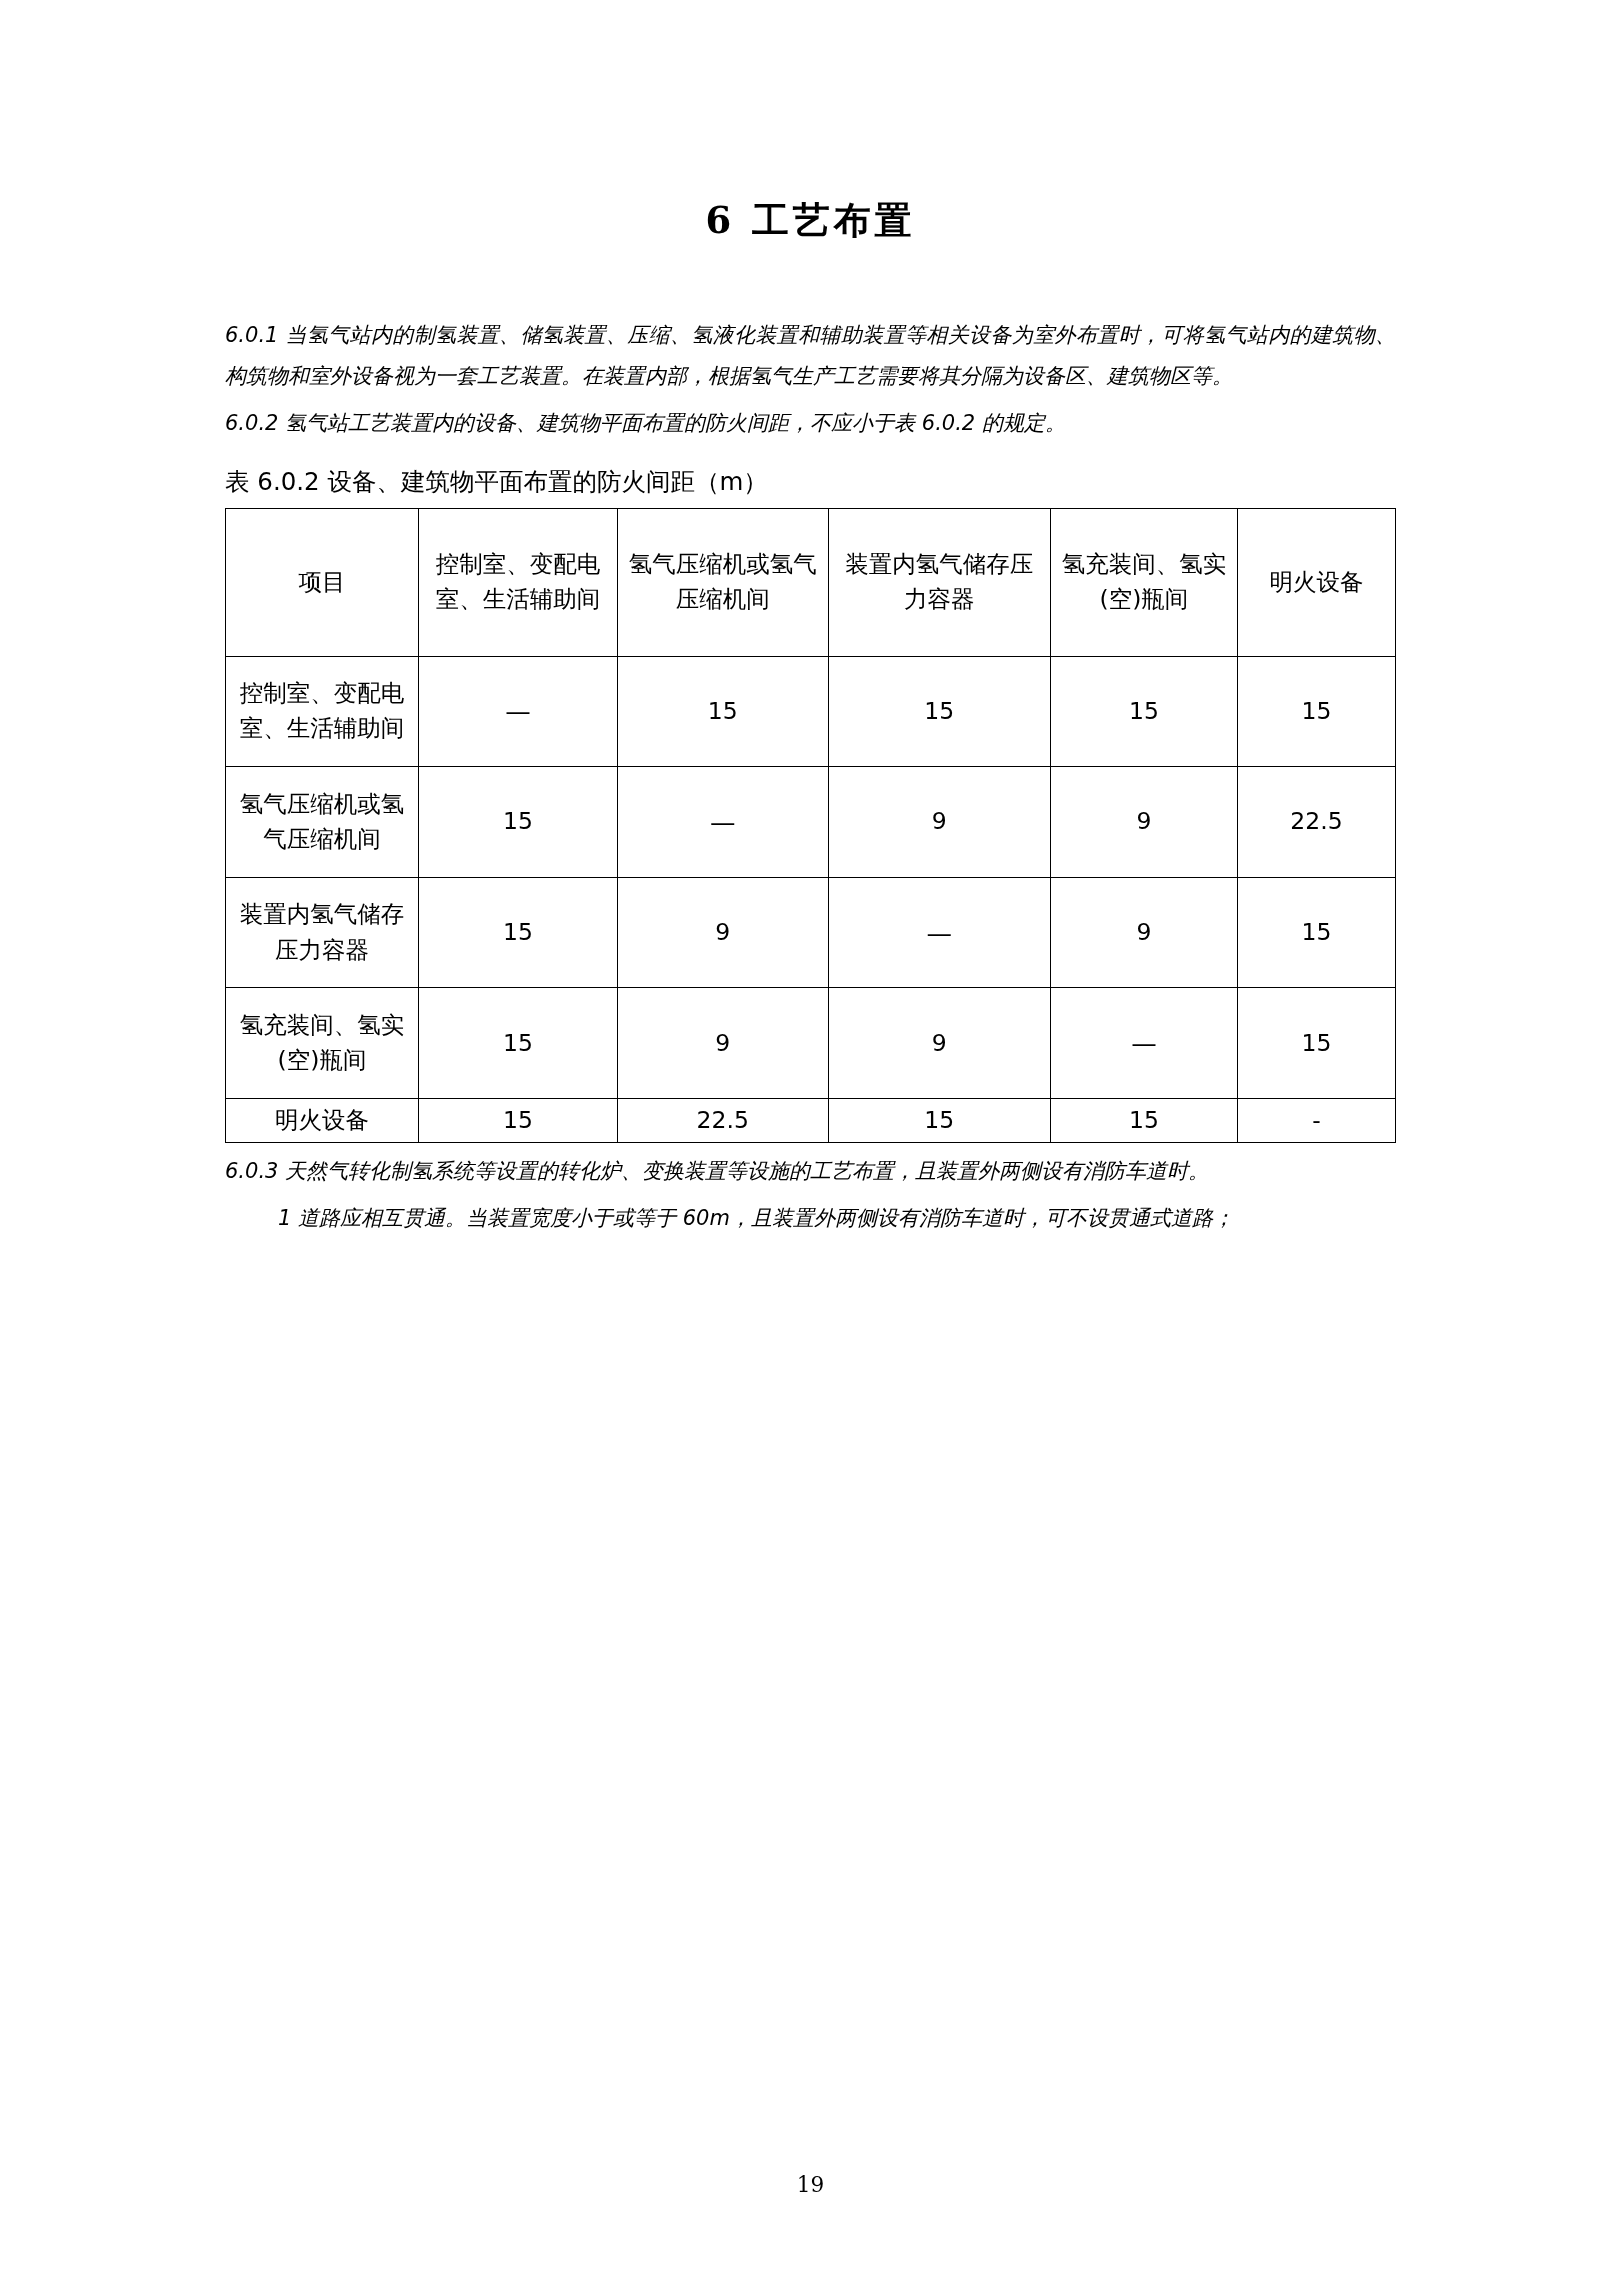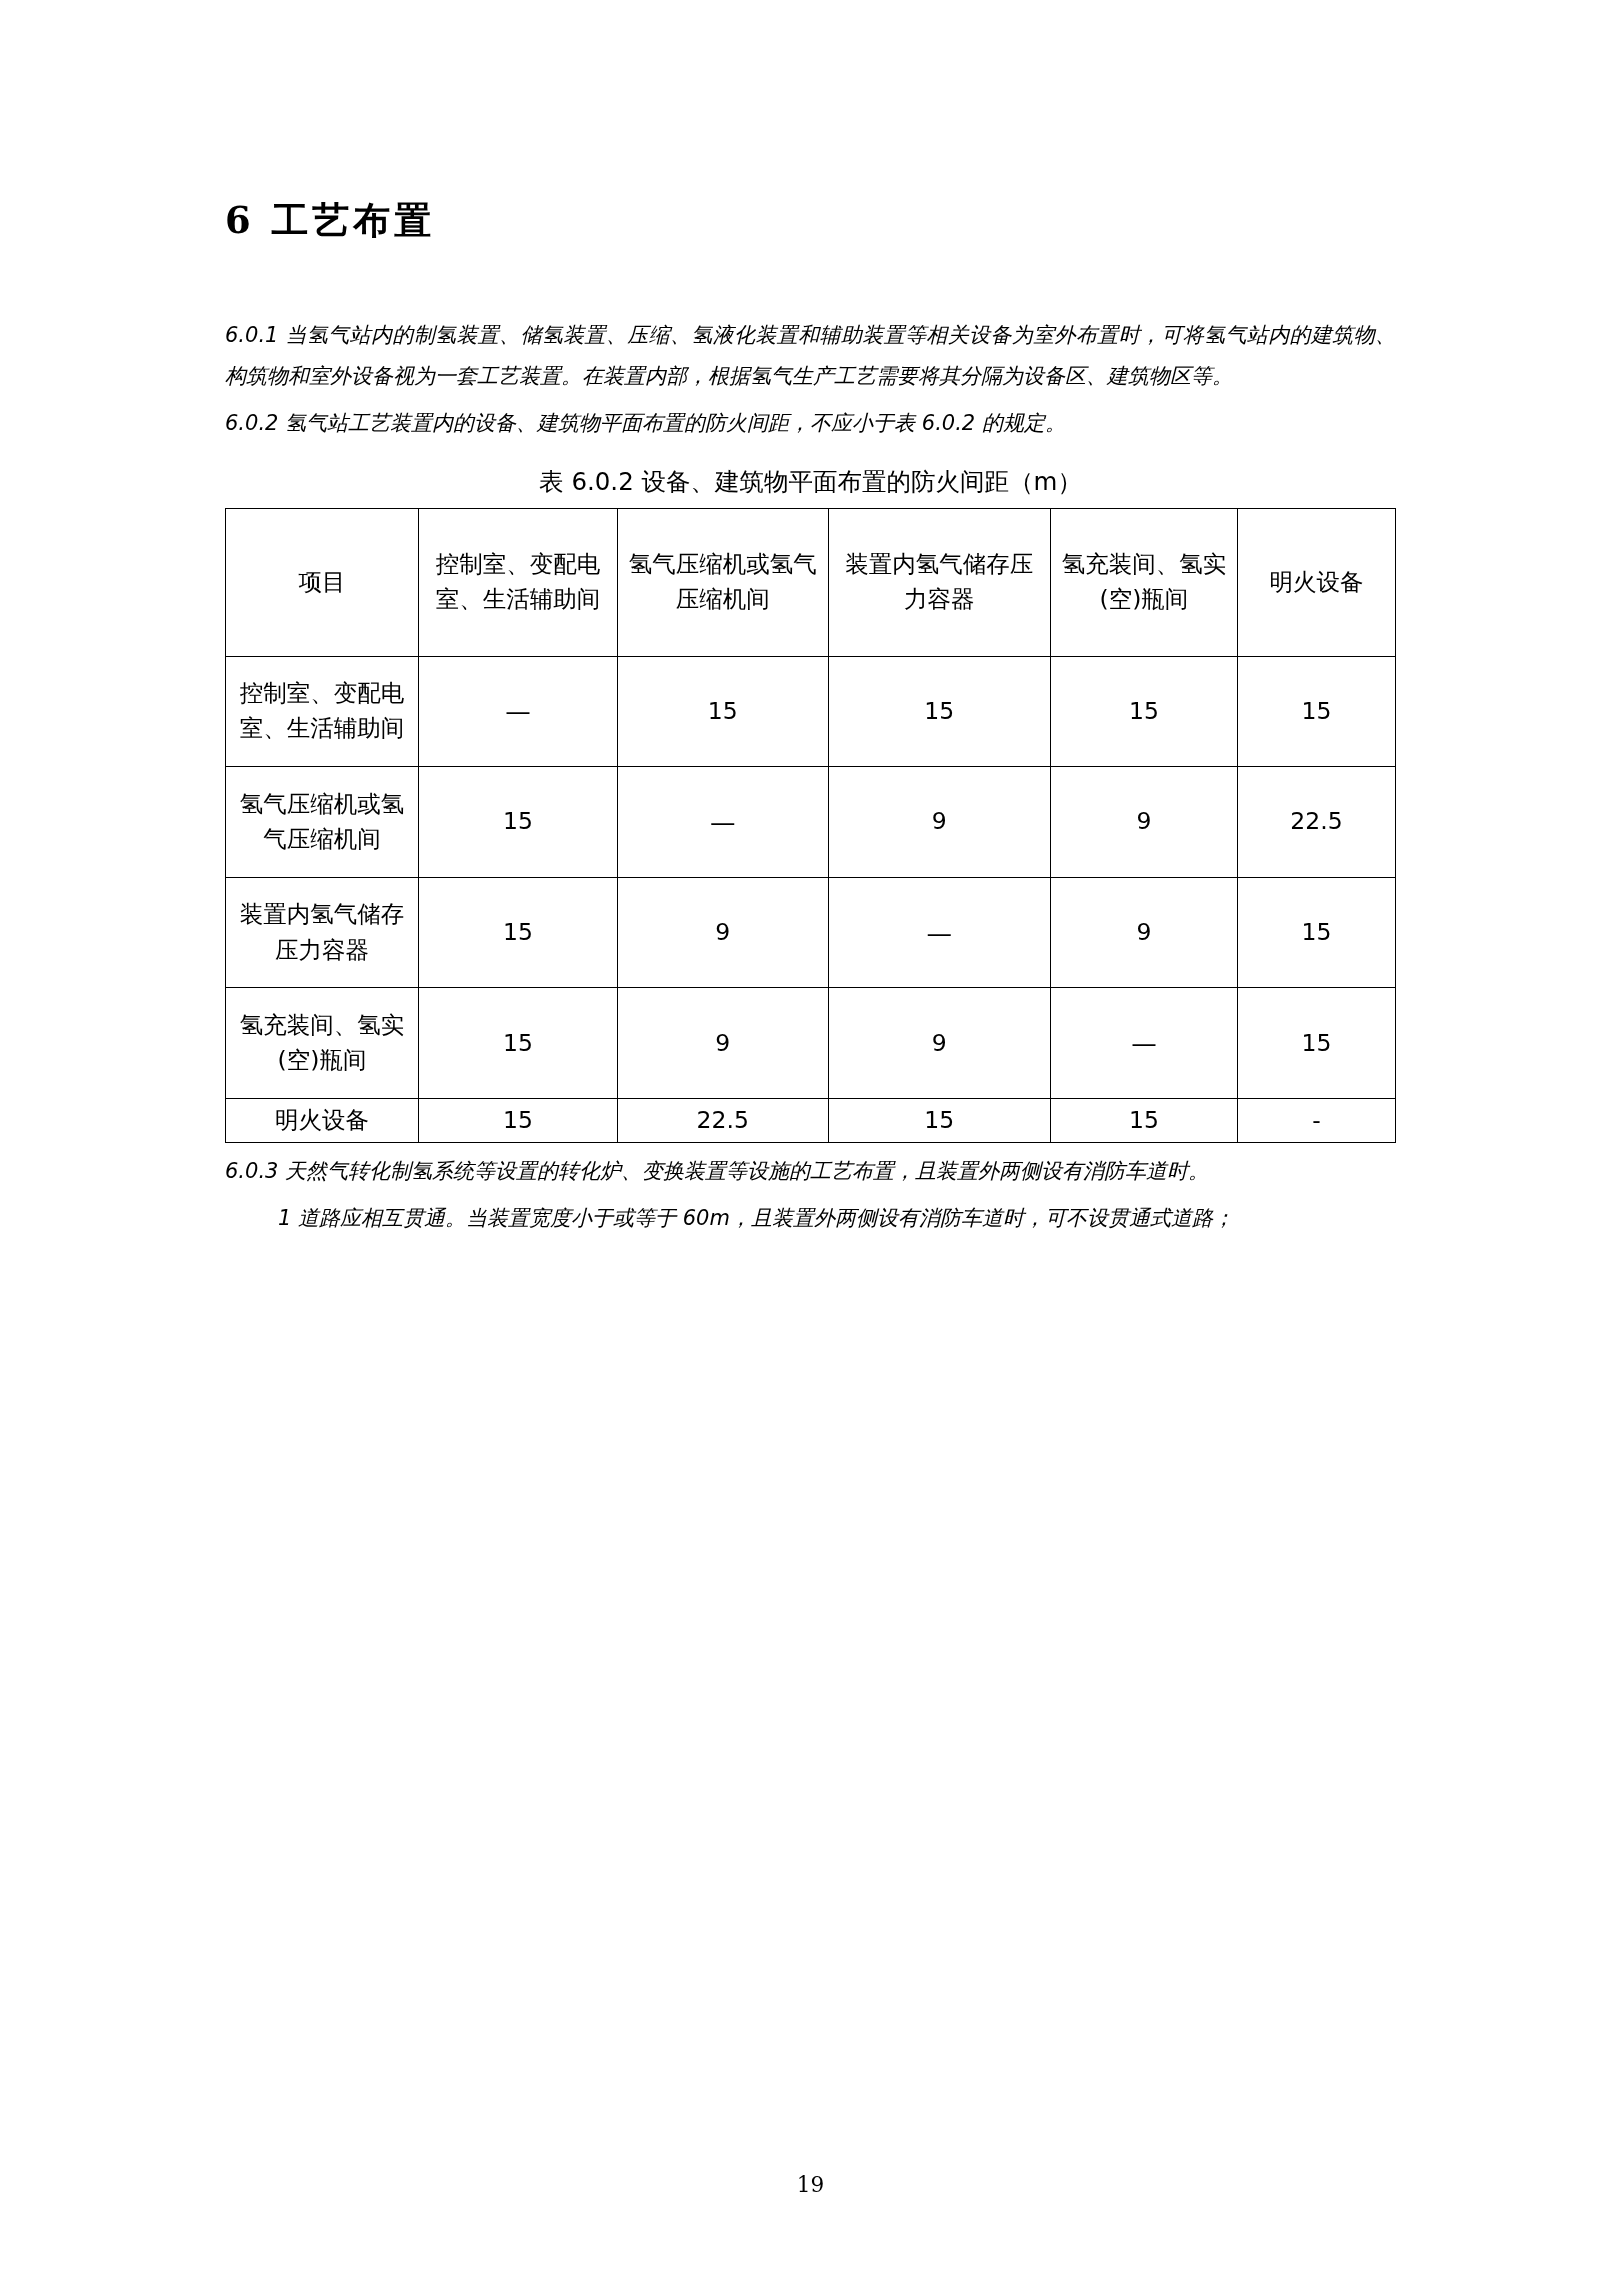--- a/index.html
+++ b/index.html
@@ -18,20 +18,21 @@
     box-sizing: border-box;
     width: 1621px;
     height: 2293px;
     padding: 196px 225px 0 225px;
     position: relative;
   }
   h1.chapter-title {
     font-family: "DejaVu Serif", "Liberation Serif", serif;
     font-size: 37px;
     font-weight: bold;
+    text-align: center;
     letter-spacing: 3.9px;
     margin: 0 0 69px 0;
   }
   p.para {
     font-family: "DejaVu Sans", "Liberation Sans", sans-serif;
     font-size: 21px;
     line-height: 1.95;
     margin: 0 0 5.9px 0;
     text-align: justify;
     text-justify: inter-ideograph;
@@ -41,21 +42,21 @@
     text-indent: 0;
   }
   p.indent-note {
     text-indent: 0;
   }
   p.indent-sub {
     text-indent: 53px;
   }
   .tbl-caption {
     font-size: 24.5px;
-    text-align: center;
+    text-align: left;
     margin: 21.6px 0 9.8px 0;
     font-family: "DejaVu Sans", "Liberation Sans", sans-serif;
   }
   table.dist {
     border-collapse: collapse;
     width: 100%;
     table-layout: fixed;
     font-size: 23.5px;
     font-family: "DejaVu Sans", "Liberation Sans", sans-serif;
   }

